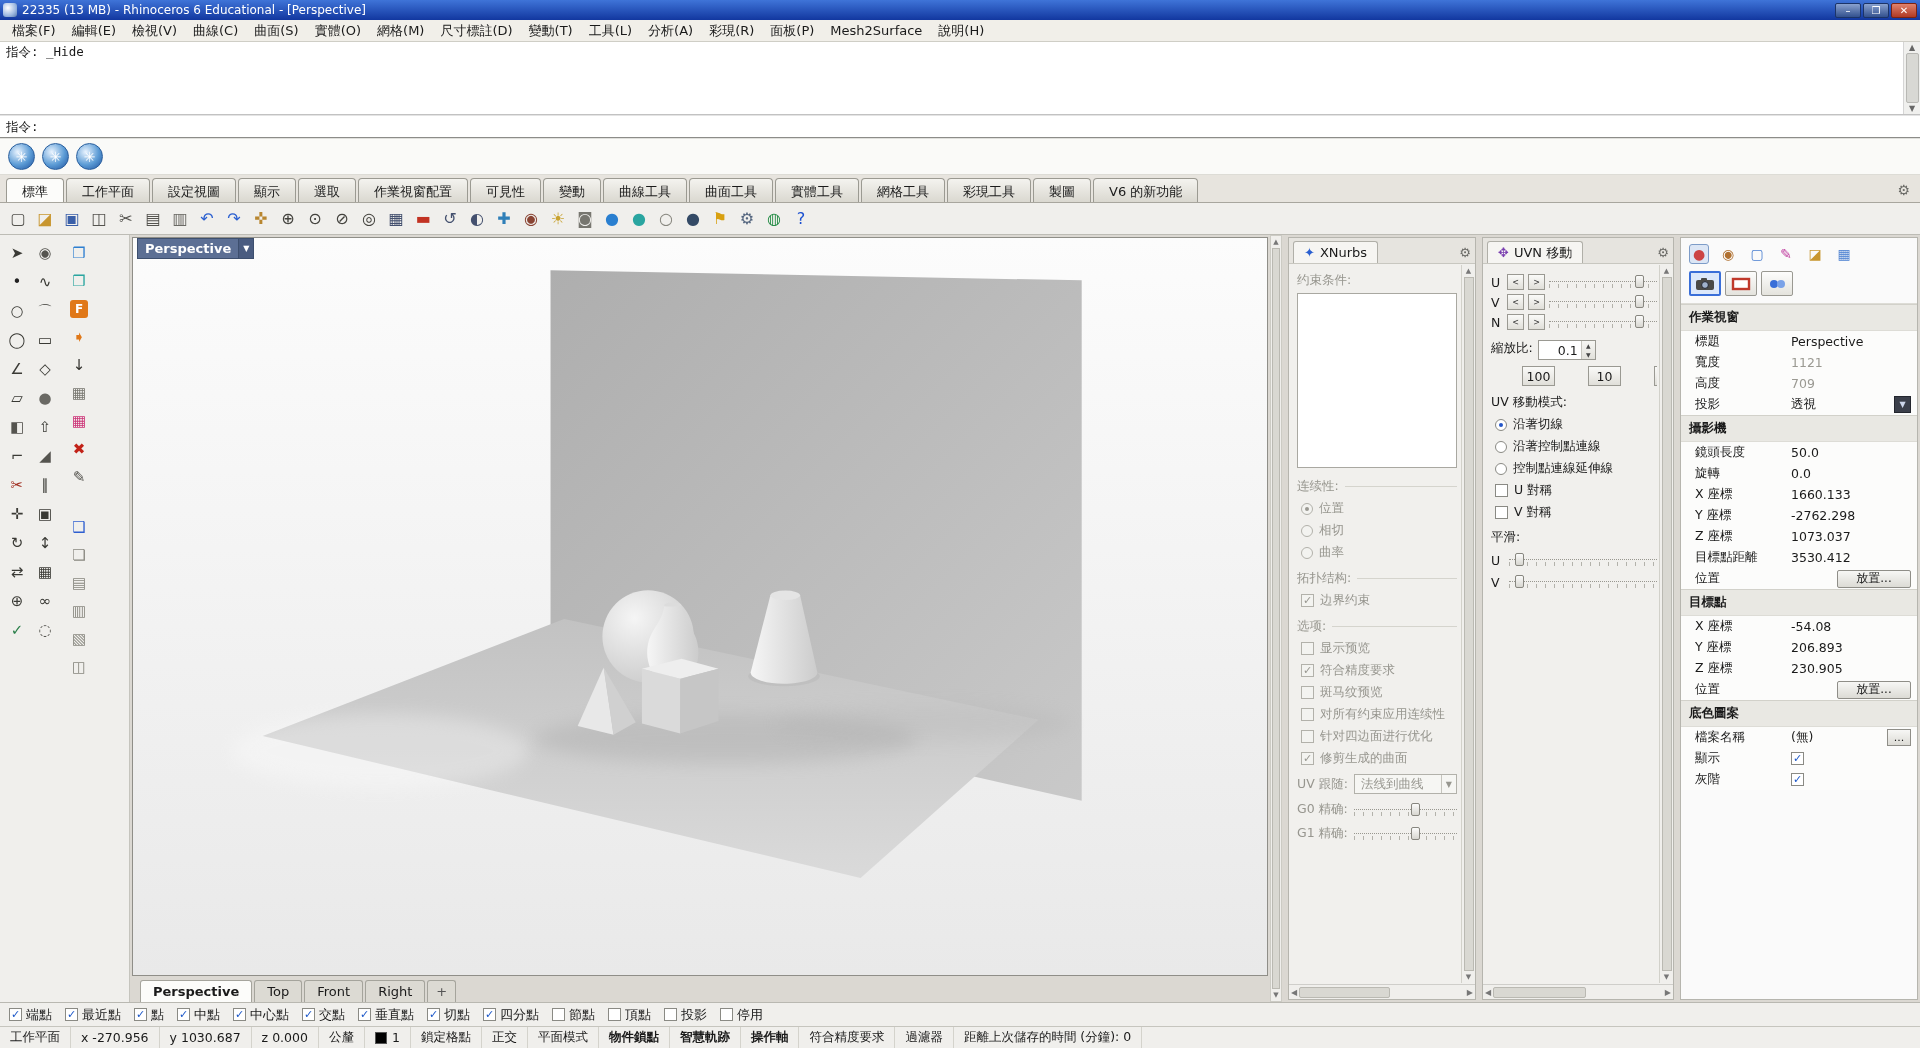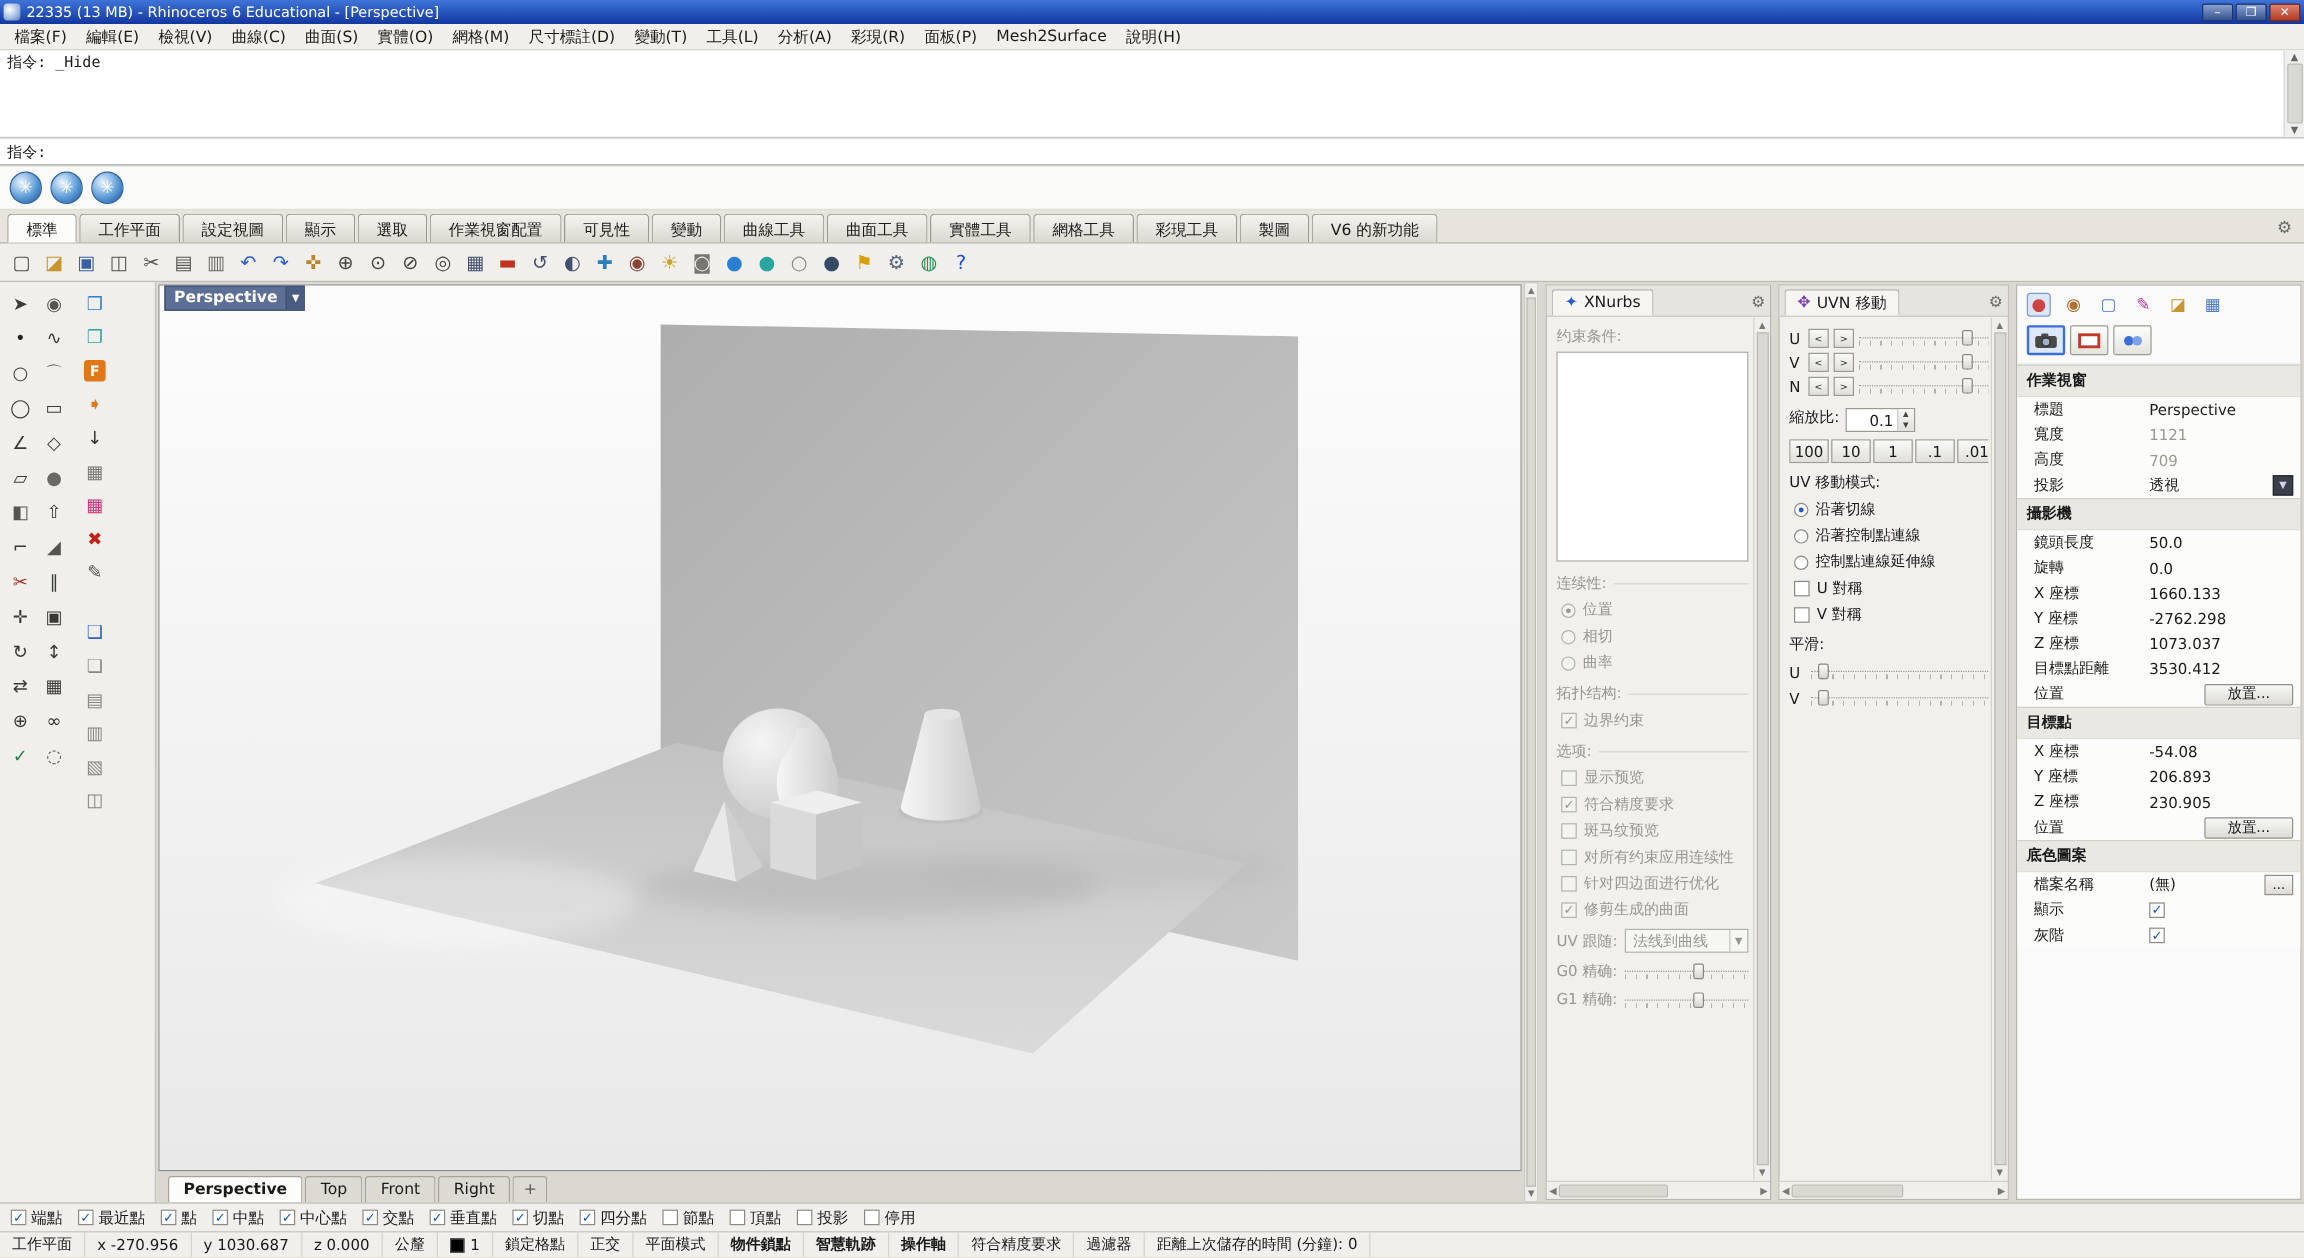--- a/index.html
+++ b/index.html
@@ -104,21 +104,21 @@
 .uv .pbody{font-size:12.5px;padding-right:16px;}
 .uvrow{display:flex;align-items:center;gap:4px;margin:4px 0;}
 .uvax{width:12px;font-weight:normal;}
 .sbtn{width:17px;height:16px;border:1px solid #9a9992;background:linear-gradient(#fafaf8,#e0dfd9);display:flex;align-items:center;justify-content:center;font-size:8px;color:#333;}
 .scalerow{display:flex;align-items:flex-start;gap:5px;margin:10px 0 6px;}
 .spin{display:flex;border:1px solid #9a9992;background:#fff;height:20px;width:58px;}
 .spin .val{flex:1;text-align:right;padding:2px 3px;}
 .spin .arrs{width:14px;border-left:1px solid #c5c4bd;display:flex;flex-direction:column;font-size:6px;color:#444;background:linear-gradient(#f6f6f3,#e2e1db);}
 .spin .arrs span{flex:1;display:flex;align-items:center;justify-content:center;}
 .steps{display:flex;overflow:hidden;gap:2px;margin:2px 0 8px;}
-.stepbtn{flex:0 0 33px;height:20px;border:1px solid #9a9992;background:linear-gradient(#fafaf8,#e0dfd9);display:flex;align-items:center;justify-content:center;}
+.stepbtn{flex:0 0 33px;height:20px;border:1px solid #9a9992;background:linear-gradient(#fafaf8,#e0dfd9);display:flex;align-items:center;justify-content:center;margin-left:31px;}
 .uvlabel{margin:8px 0 4px;white-space:nowrap;}
 .smoothrow{display:flex;align-items:center;gap:6px;margin:6px 0;}
 
 
 .ptabsrow{display:flex;align-items:center;gap:9px;padding:6px 8px 4px;}
 .ptabicon{width:20px;height:20px;display:flex;align-items:center;justify-content:center;font-size:14px;border-radius:3px;}
 .ptabicon.sel{background:#dce6f5;border:1px solid #7d9cc8;}
 .pbtnsrow{display:flex;gap:4px;padding:3px 8px 7px;border-bottom:1px solid #dddcd6;}
 .pbtn{width:32px;height:25px;border:1px solid #9a9992;background:linear-gradient(#fdfdfc,#e4e3dd);display:flex;align-items:center;justify-content:center;border-radius:2px;}
 .pbtn.active{border:2px solid #3a6fd8;background:#dce8fa;}

